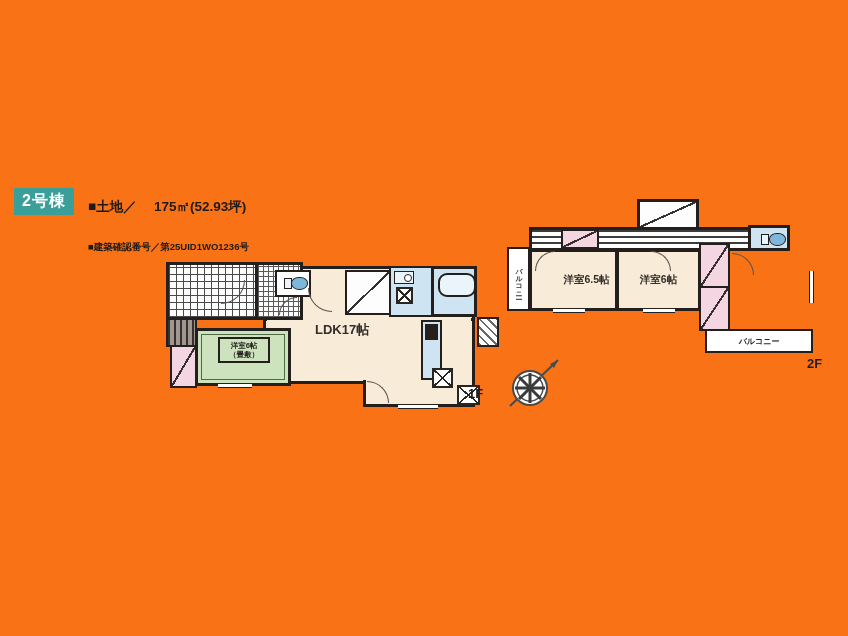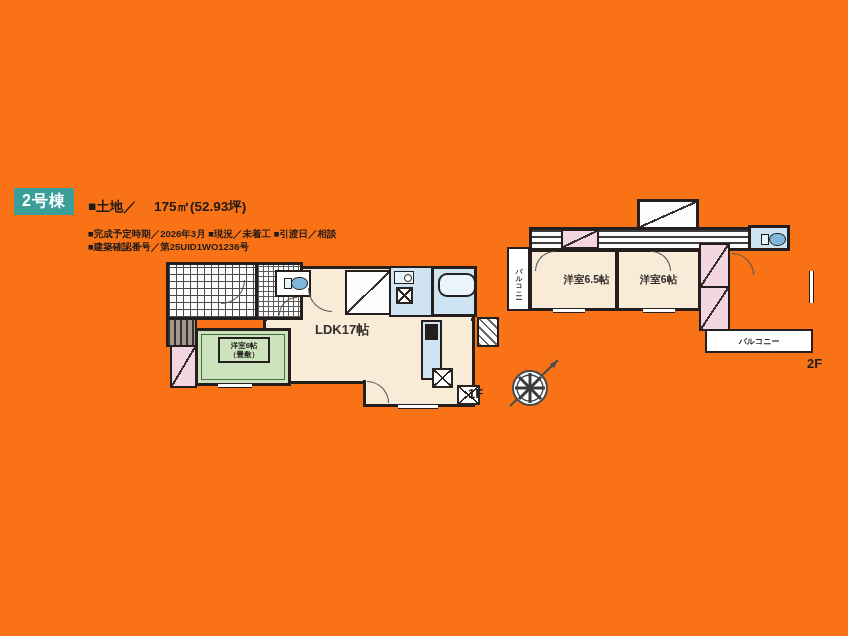--- a/index.html
+++ b/index.html
@@ -56,21 +56,20 @@
   .stove{position:absolute;background:#241f1c;}
 </style>
 </head>
 <body>
 
 <div id="canvas">
 
   <div class="abs badge" style="left:14px;top:188px;">2号棟</div>
 
   <div class="abs hline-big" style="left:88px;top:187px;margin-top:11px;">■土地／　 175㎡(52.93坪)</div>
-  <div class="abs hline-small" style="left:88px;top:228px;">■完成予定時期／2026年3月 ■現況／未着工 ■引渡日／相談</div>
   <div class="abs hline-small" style="left:88px;top:241px;">■建築確認番号／第25UID1WO1236号</div>
 
   <div class="abs" style="left:163px;top:258px;width:345px;height:160px;">
 
     <div class="room" style="left:100px;top:8px;width:212px;height:96px;"></div>
     <div class="room" style="left:100px;top:60px;width:122px;height:66px;"></div>
     <div class="room" style="left:200px;top:60px;width:112px;height:89px;"></div>
     <div class="abs" style="left:104px;top:12px;width:204px;height:88px;background:#f8ecd8;"></div>
     <div class="abs" style="left:104px;top:64px;width:114px;height:58px;background:#f8ecd8;"></div>
     <div class="abs" style="left:204px;top:64px;width:104px;height:81px;background:#f8ecd8;"></div>

